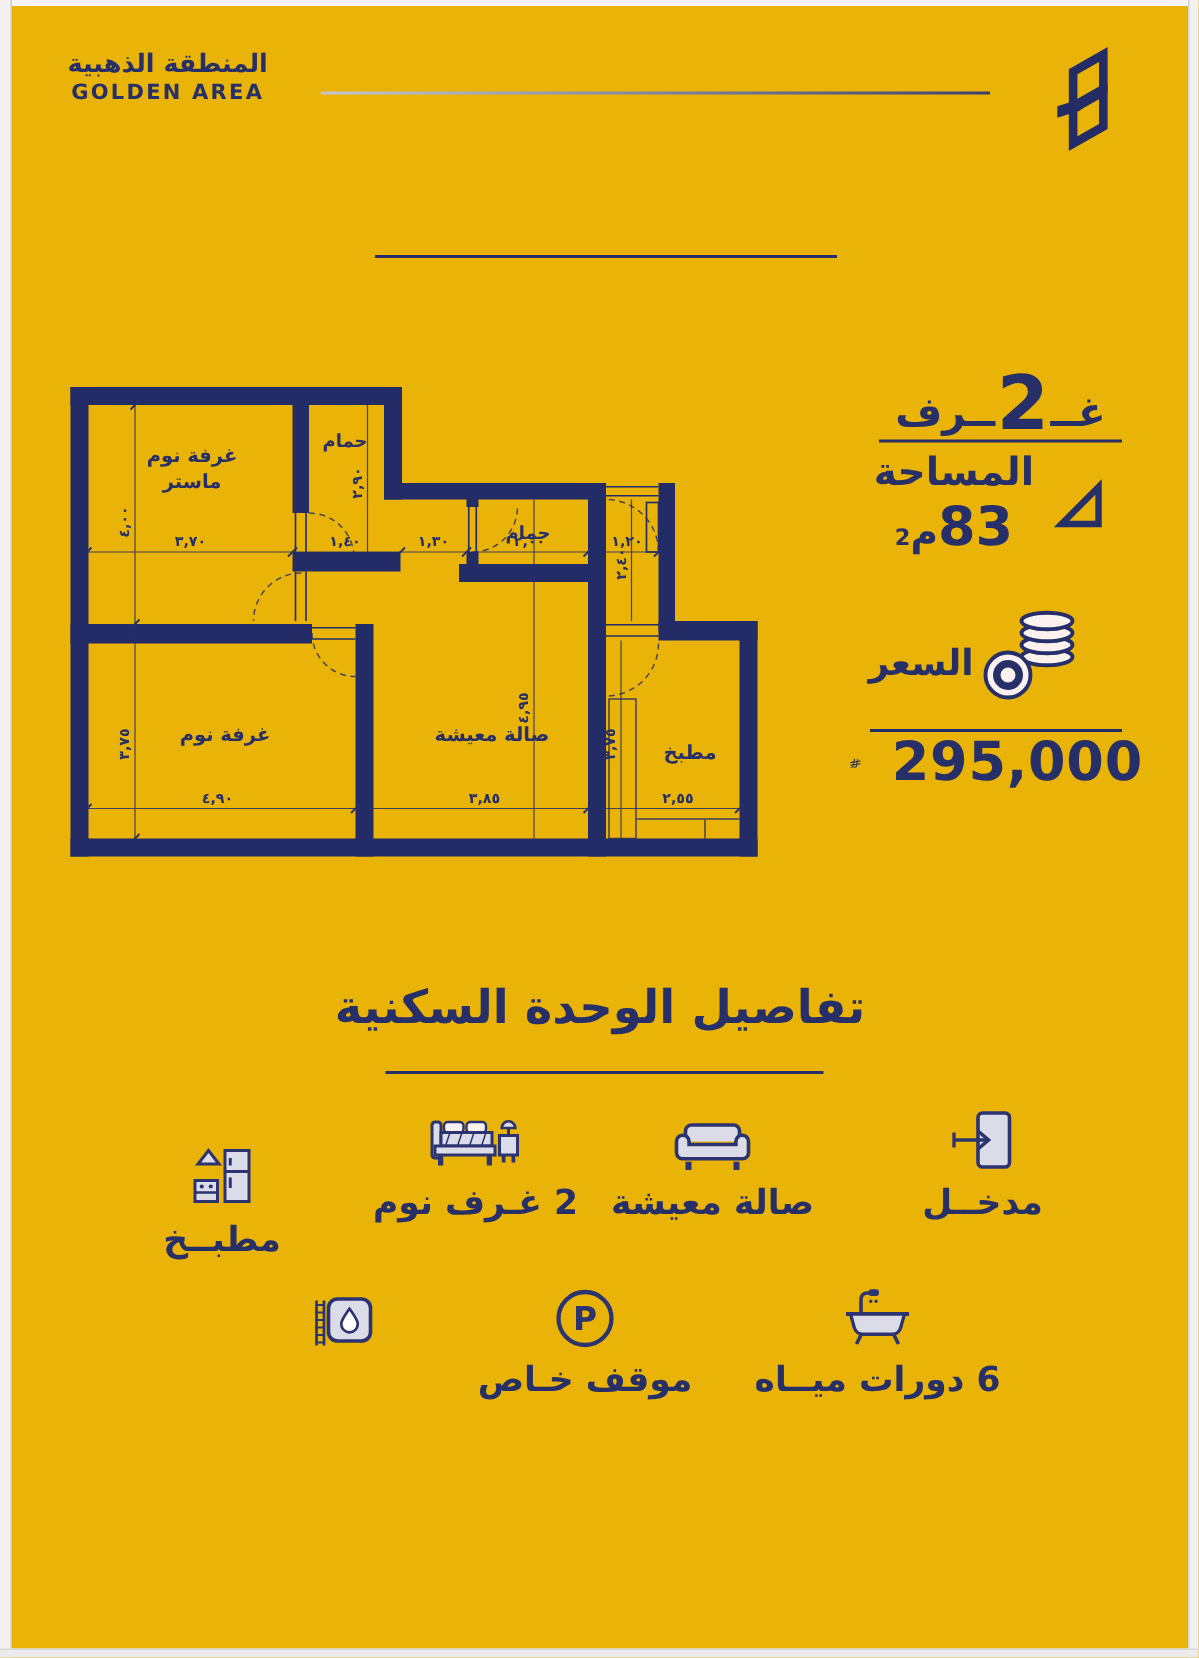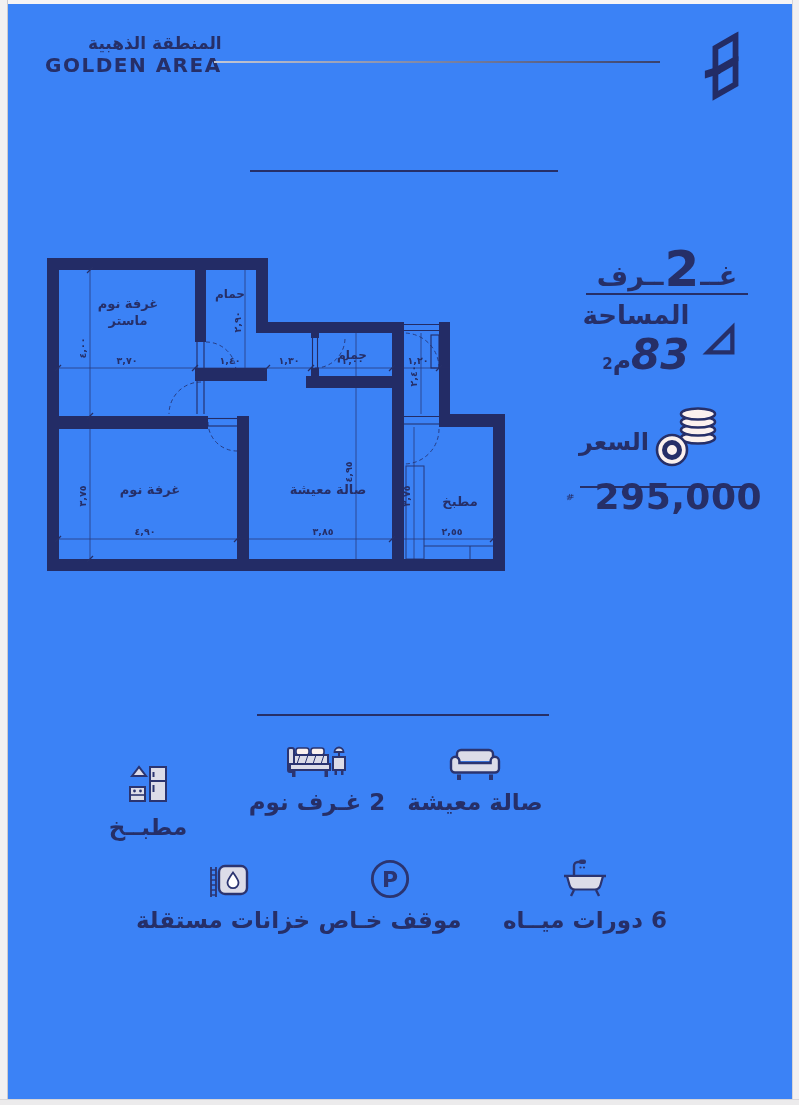--- a/index.html
+++ b/index.html
@@ -1,60 +1,60 @@
 <!DOCTYPE html>
 <html lang="ar"><head>
 <meta charset="utf-8">
 <style>
   html,body{margin:0;padding:0;background:#e9e7e9;}
   .page{
     position:relative;width:799px;height:1105px;margin:0 auto;
-    background:#3b82f6;overflow:hidden;
+    background:#eab308;overflow:hidden;
     font-family:"DejaVu Sans", sans-serif;color:#262f68;
   }
   svg{font-family:inherit;}
   
   .edge-l{position:absolute;left:0;top:0;width:7px;height:100%;background:#f2f0f1;border-right:1px solid #cbc9ce;}
   .edge-r{position:absolute;right:0;top:0;width:6px;height:100%;background:#f2f0f1;border-left:1px solid #d6d4d8;}
   .edge-t{position:absolute;left:0;top:0;width:100%;height:4px;background:#f6f4f5;}
   .edge-b{position:absolute;left:0;bottom:0;width:100%;height:5px;background:#ecebec;border-top:1px solid #d8d6d9;}
 
   
   .brand{position:absolute;left:45px;top:34px;line-height:1.15;}
   .brand-ar{font-size:17px;font-weight:bold;direction:rtl;}
-  .brand-en{font-size:20px;font-weight:bold;letter-spacing:1.5px;}
+  .brand-en{font-size:14px;font-weight:bold;letter-spacing:1.5px;text-align:center;}
   .header-line{position:absolute;left:214px;top:61px;width:446px;height:2px;
     background:linear-gradient(to right,#c3c7d4,#39426e);}
   .logo-mark{position:absolute;left:702px;top:27px;width:46px;height:80px;}
 
   
   .main-title{position:absolute;left:200px;top:102px;width:400px;text-align:center;
     font-size:37px;font-weight:bold;direction:rtl;}
   .rule{position:absolute;background:#262f68;height:2px;}
   .title-rule{left:250px;top:170px;width:308px;}
 
   
   .rooms-line{position:absolute;left:584px;top:232px;width:166px;height:58px;direction:rtl;
     display:flex;align-items:flex-end;justify-content:center;}
   .rooms-side{font-size:27px;font-weight:bold;line-height:1.05;}
   .rooms-num{font-size:50px;font-weight:bold;line-height:.82;margin:0 1px;}
   .rooms-rule{left:586px;top:293px;width:162px;}
   .area-row{position:absolute;left:572px;top:301px;width:178px;direction:rtl;
     display:flex;align-items:center;justify-content:center;gap:12px;}
-  .area-texts{text-align:right;line-height:1.15;}
+  .area-texts{text-align:center;line-height:1.15;}
   .area-label{font-size:26px;font-weight:bold;}
   .area-value-line{direction:rtl;font-weight:bold;}
-  .area-value{font-size:42px;font-style:italic;}
+  .area-value{font-size:36px;}
   .area-unit{font-size:25px;}
   .area-exp{font-size:15px;}
   .price-icon{position:absolute;left:646px;top:400px;width:78px;height:76px;}
   .price-label{position:absolute;left:578px;top:428px;width:72px;font-size:24px;font-weight:bold;
     text-align:center;direction:rtl;}
   .price-rule{left:580px;top:486px;width:168px;}
-  .price-line{position:absolute;left:566px;top:476px;width:196px;display:flex;
+  .price-line{position:absolute;left:566px;top:488px;width:196px;display:flex;
     align-items:center;justify-content:center;gap:20px;}
   .price-value{font-size:36px;font-weight:bold;letter-spacing:.5px;}
 
   
   .plan{position:absolute;left:40px;top:256px;width:475px;height:318px;}
 
   
   .details-title{position:absolute;left:200px;top:654px;width:400px;text-align:center;
     font-size:31px;font-weight:bold;direction:rtl;}
   .details-rule{left:257px;top:714px;width:292px;}
@@ -235,20 +235,21 @@
       <text x="412" y="279">٢,٥٥</text>
       <text x="46" y="92" transform="rotate(-90 46 92)">٤,٠٠</text>
       <text x="201" y="66" transform="rotate(-90 201 66)">٢,٩٠</text>
       <text x="377" y="120" transform="rotate(-90 377 120)">٢,٤٠</text>
       <text x="46" y="240" transform="rotate(-90 46 240)">٣,٧٥</text>
       <text x="312" y="216" transform="rotate(-90 312 216)">٤,٩٥</text>
       <text x="370" y="240" transform="rotate(-90 370 240)">٣,٧٥</text>
     </g>
   </svg>
 
+  <div class="details-title">تفاصيل الوحدة السكنية</div>
   <div class="rule details-rule"></div>
 
   <div class="feature f-kitchen">
     <div class="icon-box">
       <svg width="52" height="46" viewBox="0 0 52 46">
         <polygon points="10,15 17,6 24,15" fill="#dcdce8" stroke="#2b3470" stroke-width="2"></polygon>
         <rect x="28" y="6" width="16" height="34" fill="#dcdce8" stroke="#2b3470" stroke-width="2"></rect>
         <line x1="28" y1="20" x2="44" y2="20" stroke="#2b3470" stroke-width="2"></line>
         <line x1="31.5" y1="11" x2="31.5" y2="16" stroke="#2b3470" stroke-width="2"></line>
         <line x1="31.5" y1="24" x2="31.5" y2="31" stroke="#2b3470" stroke-width="2"></line>
@@ -290,37 +291,47 @@
       <svg width="56" height="38" viewBox="0 0 56 38">
         <path d="M10,17 v-7 a4,4 0 0 1 4,-4 h28 a4,4 0 0 1 4,4 v7" fill="#dcdce8" stroke="#2b3470" stroke-width="2.4"></path>
         <path d="M4,17 a4.2,4.2 0 0 1 8.4,0 v2 h31.2 v-2 a4.2,4.2 0 0 1 8.4,0 v7.5 a4,4 0 0 1 -4,4 H8 a4,4 0 0 1 -4,-4 z" fill="#dcdce8" stroke="#2b3470" stroke-width="2.4"></path>
         <rect x="10" y="30.5" width="4" height="5.5" fill="#2b3470"></rect>
         <rect x="42" y="30.5" width="4" height="5.5" fill="#2b3470"></rect>
       </svg>
     </div>
     <div class="f-label">صالة معيشة</div>
   </div>
 
+  <div class="feature f-entrance">
+    <div class="icon-box">
+      <svg width="44" height="44" viewBox="0 0 44 44">
+        <rect x="19" y="4" width="21" height="36" rx="3" fill="#dcdce8" stroke="#2b3470" stroke-width="2.4"></rect>
+        <line x1="3" y1="17" x2="3" y2="27" stroke="#2b3470" stroke-width="2.2"></line>
+        <line x1="3" y1="22" x2="25" y2="22" stroke="#2b3470" stroke-width="2.4"></line>
+        <polyline points="19,16 26,22 19,28" fill="none" stroke="#2b3470" stroke-width="2.4"></polyline>
+      </svg>
+    </div>
+    <div class="f-label">مدخــل</div>
+  </div>
 
   <div class="feature f-tanks">
     <div class="icon-box">
       <svg width="46" height="40" viewBox="0 0 46 40">
         <line x1="6" y1="7" x2="6" y2="37" stroke="#2b3470" stroke-width="1.8"></line>
         <line x1="11" y1="7" x2="11" y2="37" stroke="#2b3470" stroke-width="1.8"></line>
         <line x1="6" y1="10" x2="11" y2="10" stroke="#2b3470" stroke-width="1.4"></line>
         <line x1="6" y1="15" x2="11" y2="15" stroke="#2b3470" stroke-width="1.4"></line>
         <line x1="6" y1="20" x2="11" y2="20" stroke="#2b3470" stroke-width="1.4"></line>
         <line x1="6" y1="25" x2="11" y2="25" stroke="#2b3470" stroke-width="1.4"></line>
         <line x1="6" y1="30" x2="11" y2="30" stroke="#2b3470" stroke-width="1.4"></line>
         <line x1="6" y1="35" x2="11" y2="35" stroke="#2b3470" stroke-width="1.4"></line>
         <rect x="14" y="6" width="28" height="28" rx="6" fill="#dcdce8" stroke="#2b3470" stroke-width="2.4"></rect>
         <path d="M28,12.5 c-3.5,5 -5.5,7.5 -5.5,10.2 a5.5,5.5 0 0 0 11,0 c0,-2.7 -2,-5.2 -5.5,-10.2 z" fill="#ffffff" stroke="#2b3470" stroke-width="1.8"></path>
       </svg>
     </div>
-    <div class="f-label">خزانات مستقلة</div>
   </div>
 
   <div class="feature f-parking">
     <div class="icon-box">
       <svg width="42" height="42" viewBox="0 0 44 44">
         <circle cx="22" cy="22" r="18.5" fill="none" stroke="#2b3470" stroke-width="3"></circle>
         <text x="22" y="30" font-size="23" font-weight="bold" text-anchor="middle" fill="#2b3470">P</text>
       </svg>
     </div>
     <div class="f-label">موقف خـاص</div>

